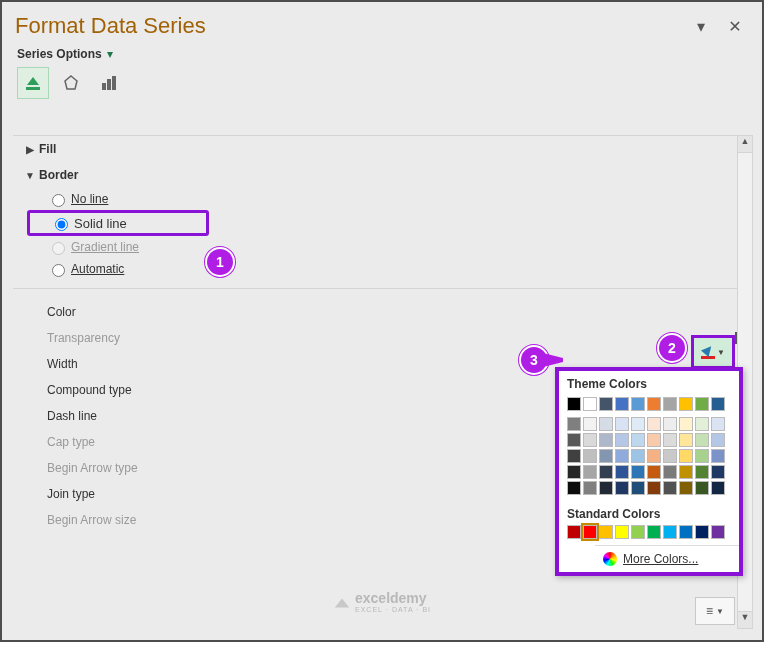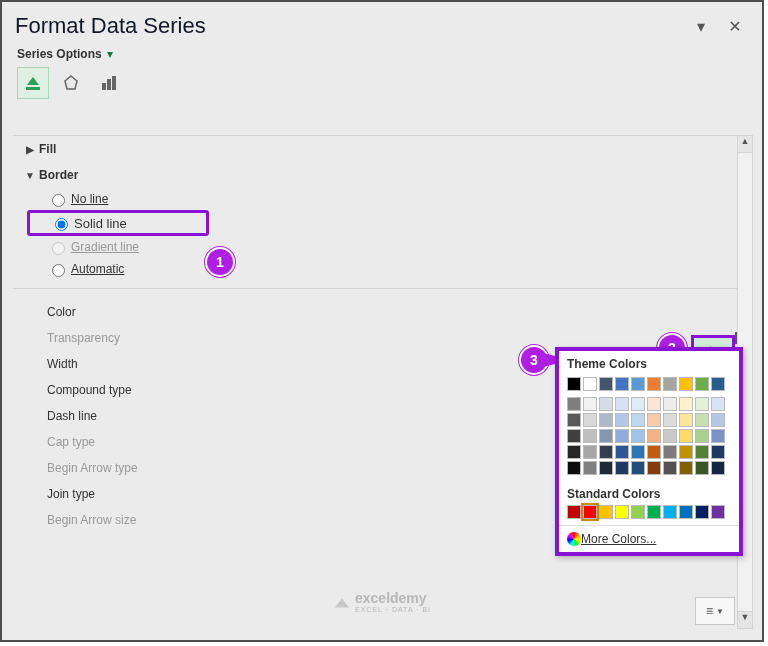--- a/index.html
+++ b/index.html
@@ -22,21 +22,21 @@
   left: 5px; top: 5px; right: 5px; bottom: 5px;
   background: #ebebeb;
 }
 .header {
   display: flex;
   align-items: center;
   padding: 6px 10px 0 8px;
 }
 .title {
   font-size: 22px;
-  color: #0f172a;
+  color: #a16207;
   flex: 1;
 }
 .hdr-btn {
   width: 24px; height: 24px;
   display: flex; align-items: center; justify-content: center;
   color: #555;
   font-size: 16px;
   margin-left: 10px;
 }
 .series-opts {
@@ -145,21 +145,21 @@
   width:0;height:0;
   border-left:5px solid transparent;
   border-right:5px solid transparent;
   border-bottom:10px solid #2a7ab0;
   transform: rotate(40deg);
 }
 .underline-red { width:14px; height:3px; background:#d22; }
 .drop-caret { font-size:8px; color:#444; }
 .color-popup {
   position: absolute;
-  right: 14px; top: 340px;
+  right: 14px; top: 360px;
   width: 180px;
   background: #fff;
   border: 4px solid #8a12d6;
   box-shadow: 2px 2px 6px rgba(0,0,0,0.25);
   z-index: 50;
 }
 .cp-title {
   font-weight: bold;
   font-size: 12px;
   padding: 6px 8px 4px 8px;
@@ -180,22 +180,23 @@
 }
 .std-grid {
   display: grid;
   grid-template-columns: repeat(10, 14px);
   gap: 2px;
   padding: 0 8px 6px 8px;
 }
 .more-row {
   border-top: 1px solid #ddd;
   padding: 6px 8px;
-  display:flex; align-items:flex-end; 
-  font-size: 12px;
+  display:flex; align-items:flex-end; gap:6px;
+  font-size: 12px;
+  margin-left: 36px;
 }
 .colorwheel { width:14px; height:14px; border-radius:50%;
   background: conic-gradient(red,orange,yellow,lime,cyan,blue,magenta,red); }
 .watermark {
   position: absolute;
   left: 50%; top: 583px; transform: translateX(-50%);
   color: #b8b8b8;
   font-size: 14px;
   font-weight: bold;
   display:flex; align-items:center; gap:4px;

